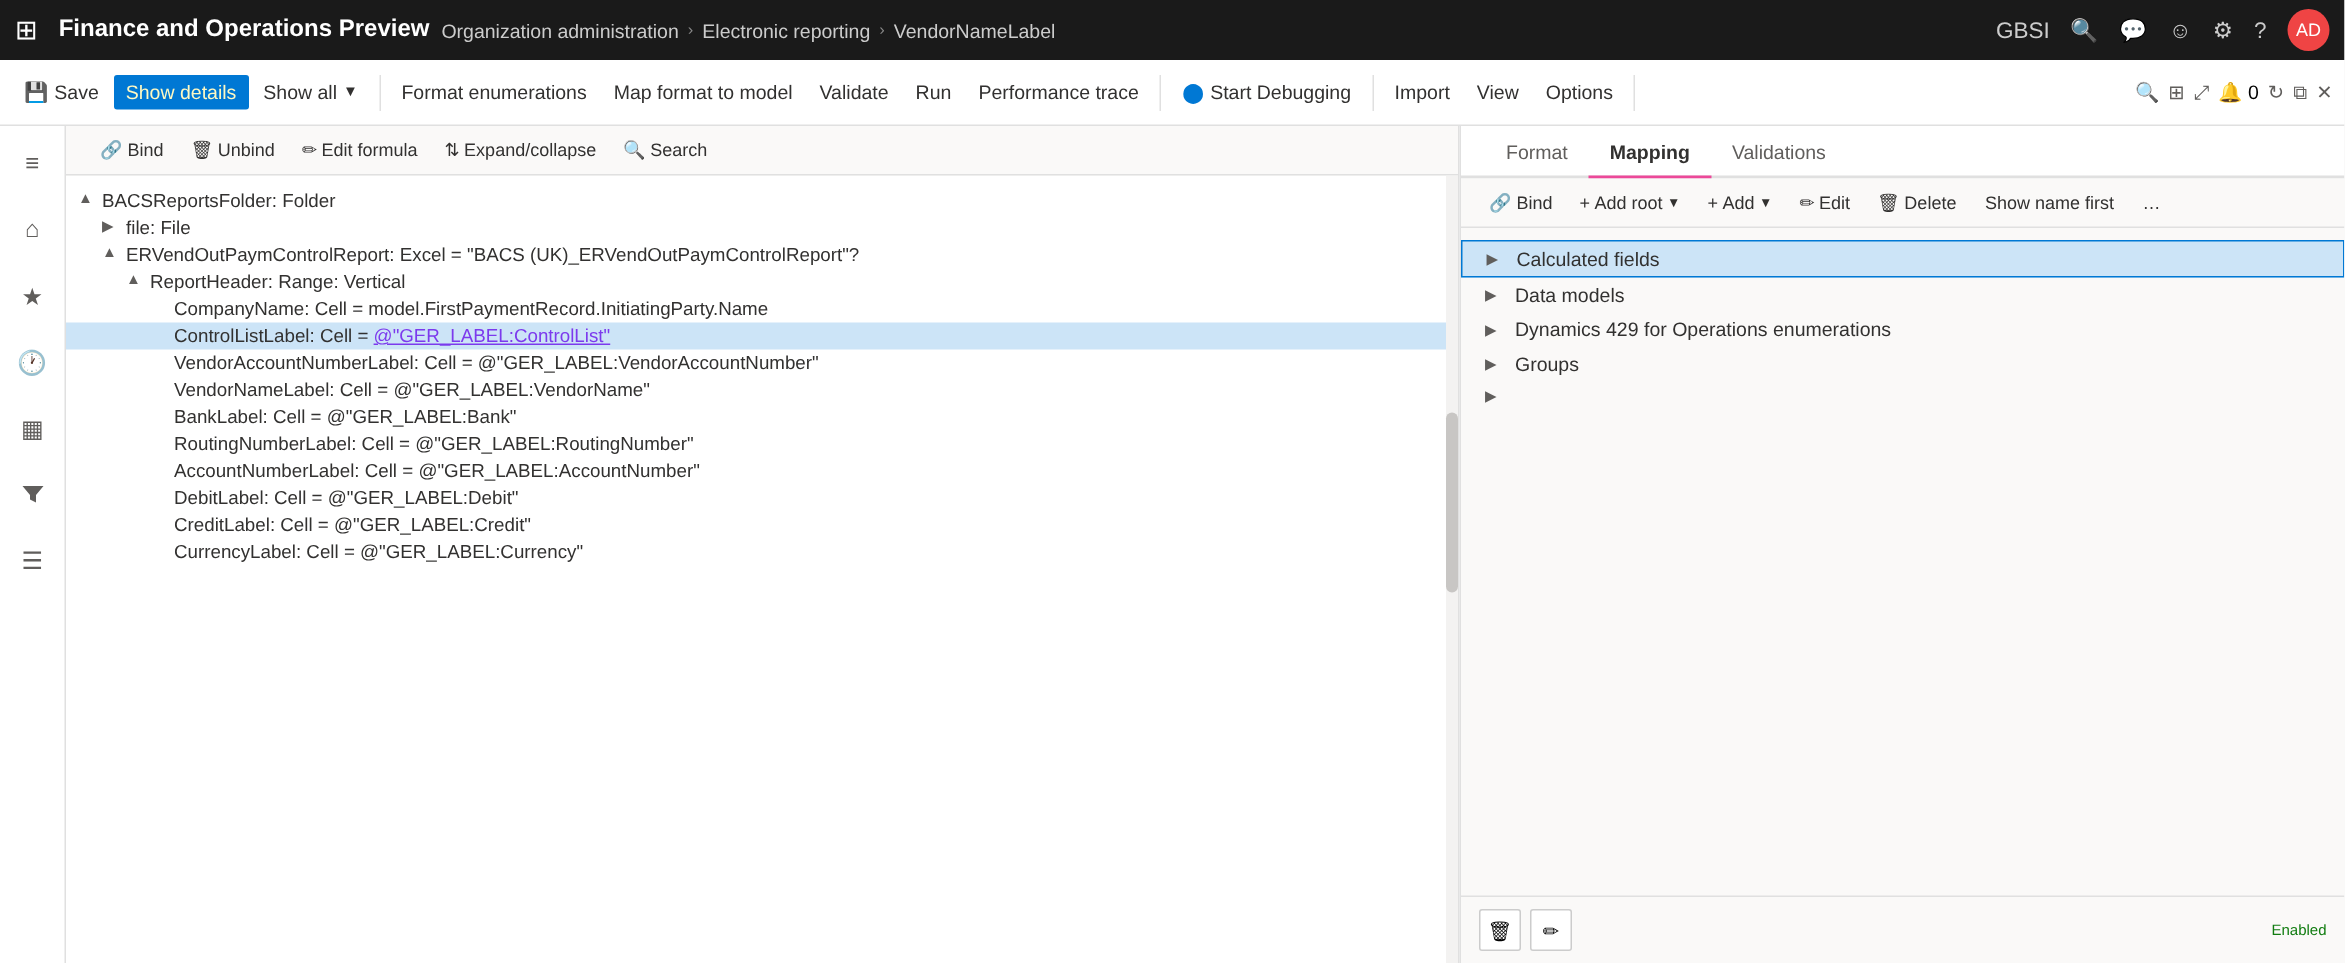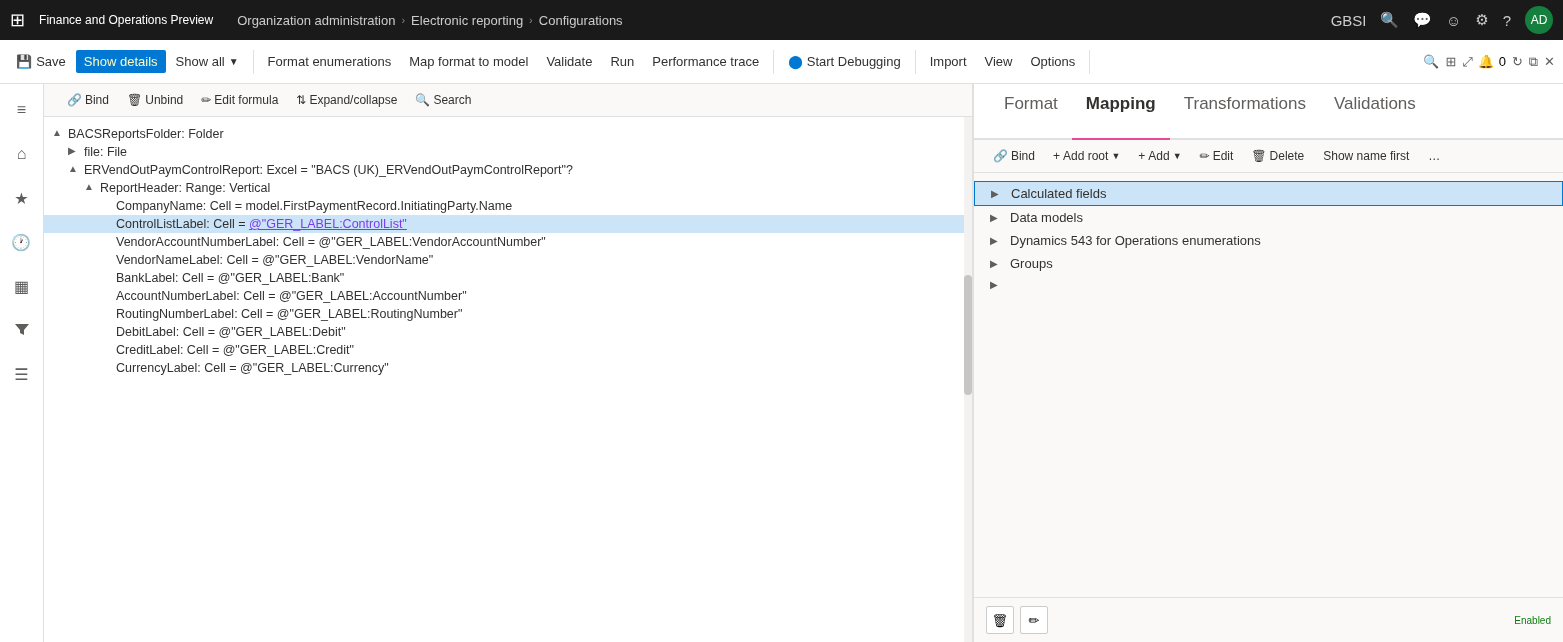--- a/index.html
+++ b/index.html
@@ -9,26 +9,26 @@
     .top-nav {
       display: flex;
       align-items: center;
       background: #1a1a1a;
       color: #fff;
       height: 40px;
       padding: 0 10px;
       gap: 8px;
     }
     .top-nav .app-grid-icon { font-size: 18px; margin-right: 6px; cursor: pointer; }
-    .top-nav .app-title { font-size: 12px; font-weight: 400; margin-right: 16px; white-space: nowrap; }
+    .top-nav .app-title { font-size: 16px; font-weight: 700; white-space: nowrap; }
     .top-nav .breadcrumb { display: flex; align-items: center; gap: 6px; font-size: 13px; color: #ccc; flex: 1; }
     .top-nav .breadcrumb .sep { color: #888; font-size: 11px; }
     .top-nav .nav-icons { display: flex; align-items: center; gap: 14px; }
     .top-nav .nav-icons span { cursor: pointer; font-size: 15px; color: #ccc; }
-    .top-nav .user-avatar { width: 28px; height: 28px; border-radius: 50%; background: #15803d; display: flex; align-items: center; justify-content: center; font-size: 12px; color: #fff; cursor: pointer; }
+    .top-nav .user-avatar { width: 28px; height: 28px; border-radius: 50%; background: #ef4444; display: flex; align-items: center; justify-content: center; font-size: 12px; color: #fff; cursor: pointer; }
     .gbsi-label { font-size: 13px; color: #ccc; }
 
     
     .toolbar {
       display: flex;
       align-items: center;
       background: #fff;
       border-bottom: 1px solid #e0e0e0;
       height: 44px;
       padding: 0 8px;
@@ -136,22 +136,22 @@
     }
 
     
     .right-tabs {
       display: flex; align-items: center;
       border-bottom: 2px solid #e0e0e0;
       padding: 0 16px;
       background: #fff;
     }
     .right-tab {
-      padding: 10px 14px 24px;
-      font-size: 17px; color: #605e5c; cursor: pointer;
+      padding: 10px 14px 8px;
+      font-size: 13px; color: #605e5c; cursor: pointer;
       border-bottom: 2px solid transparent; margin-bottom: -2px;
     }
     .right-tab.active { color: #323130; border-bottom: 2px solid #ec4899; font-weight: 600; }
 
     
     .right-toolbar {
       display: flex; align-items: center; gap: 4px;
       padding: 6px 12px;
       border-bottom: 1px solid #e0e0e0;
       background: #faf9f8;
@@ -221,21 +221,21 @@
 <body>
 
 <div class="top-nav">
   <span class="app-grid-icon">⊞</span>
   <span class="app-title">Finance and Operations Preview</span>
   <div class="breadcrumb">
     <span>Organization administration</span>
     <span class="sep">›</span>
     <span>Electronic reporting</span>
     <span class="sep">›</span>
-    <span>Configurations</span>
+    <span>VendorNameLabel</span>
   </div>
   <div class="nav-icons">
     <span class="gbsi-label">GBSI</span>
     <span>🔍</span>
     <span>💬</span>
     <span>☺</span>
     <span>⚙</span>
     <span>?</span>
     <div class="user-avatar">AD</div>
   </div>
@@ -385,26 +385,26 @@
               <span class="item-text">VendorNameLabel: Cell<vendornamelabel> = @"GER_LABEL:VendorName"</vendornamelabel></span>
             </div>
             <div class="tree-item">
               <span class="indent" style="width:56px;display:inline-block"></span>
               <span class="toggle"></span>
               <span class="item-text">BankLabel: Cell<banklabel> = @"GER_LABEL:Bank"</banklabel></span>
             </div>
             <div class="tree-item">
               <span class="indent" style="width:56px;display:inline-block"></span>
               <span class="toggle"></span>
+              <span class="item-text">RoutingNumberLabel: Cell<routingnumberlabel> = @"GER_LABEL:RoutingNumber"</routingnumberlabel></span>
+            </div>
+            <div class="tree-item">
+              <span class="indent" style="width:56px;display:inline-block"></span>
+              <span class="toggle"></span>
               <span class="item-text">AccountNumberLabel: Cell<accountnumberlabel> = @"GER_LABEL:AccountNumber"</accountnumberlabel></span>
-            </div>
-            <div class="tree-item">
-              <span class="indent" style="width:56px;display:inline-block"></span>
-              <span class="toggle"></span>
-              <span class="item-text">RoutingNumberLabel: Cell<routingnumberlabel> = @"GER_LABEL:RoutingNumber"</routingnumberlabel></span>
             </div>
             <div class="tree-item">
               <span class="indent" style="width:56px;display:inline-block"></span>
               <span class="toggle"></span>
               <span class="item-text">DebitLabel: Cell<debitlabel> = @"GER_LABEL:Debit"</debitlabel></span>
             </div>
             <div class="tree-item">
               <span class="indent" style="width:56px;display:inline-block"></span>
               <span class="toggle"></span>
               <span class="item-text">CreditLabel: Cell<creditlabel> = @"GER_LABEL:Credit"</creditlabel></span>
@@ -419,21 +419,20 @@
           <div class="scroll-thumb"></div>
         </div>
       </div>
     </div>
 
     <div class="right-panel">
 
       <div class="right-tabs" id="right-tabs">
           <div class="right-tab">Format</div>
           <div class="right-tab active">Mapping</div>
-          <div class="right-tab">Transformations</div>
           <div class="right-tab">Validations</div>
         </div>
 
       <div class="right-toolbar">
         <button class="right-btn">
           <span>🔗</span>
           <span>Bind</span>
         </button>
         <button class="right-btn">
           <span>+</span>
@@ -463,21 +462,21 @@
           <div class="right-tree-item selected">
     <span class="toggle-arrow">▶</span>
     <span class="item-label">Calculated fields</span>
   </div>
           <div class="right-tree-item">
     <span class="toggle-arrow">▶</span>
     <span class="item-label">Data models</span>
   </div>
           <div class="right-tree-item">
     <span class="toggle-arrow">▶</span>
-    <span class="item-label">Dynamics 543 for Operations enumerations</span>
+    <span class="item-label">Dynamics 429 for Operations enumerations</span>
   </div>
           <div class="right-tree-item">
     <span class="toggle-arrow">▶</span>
     <span class="item-label">Groups</span>
   </div>
           <div class="right-tree-item">
     <span class="toggle-arrow">▶</span>
   </div>
         </div>
 

